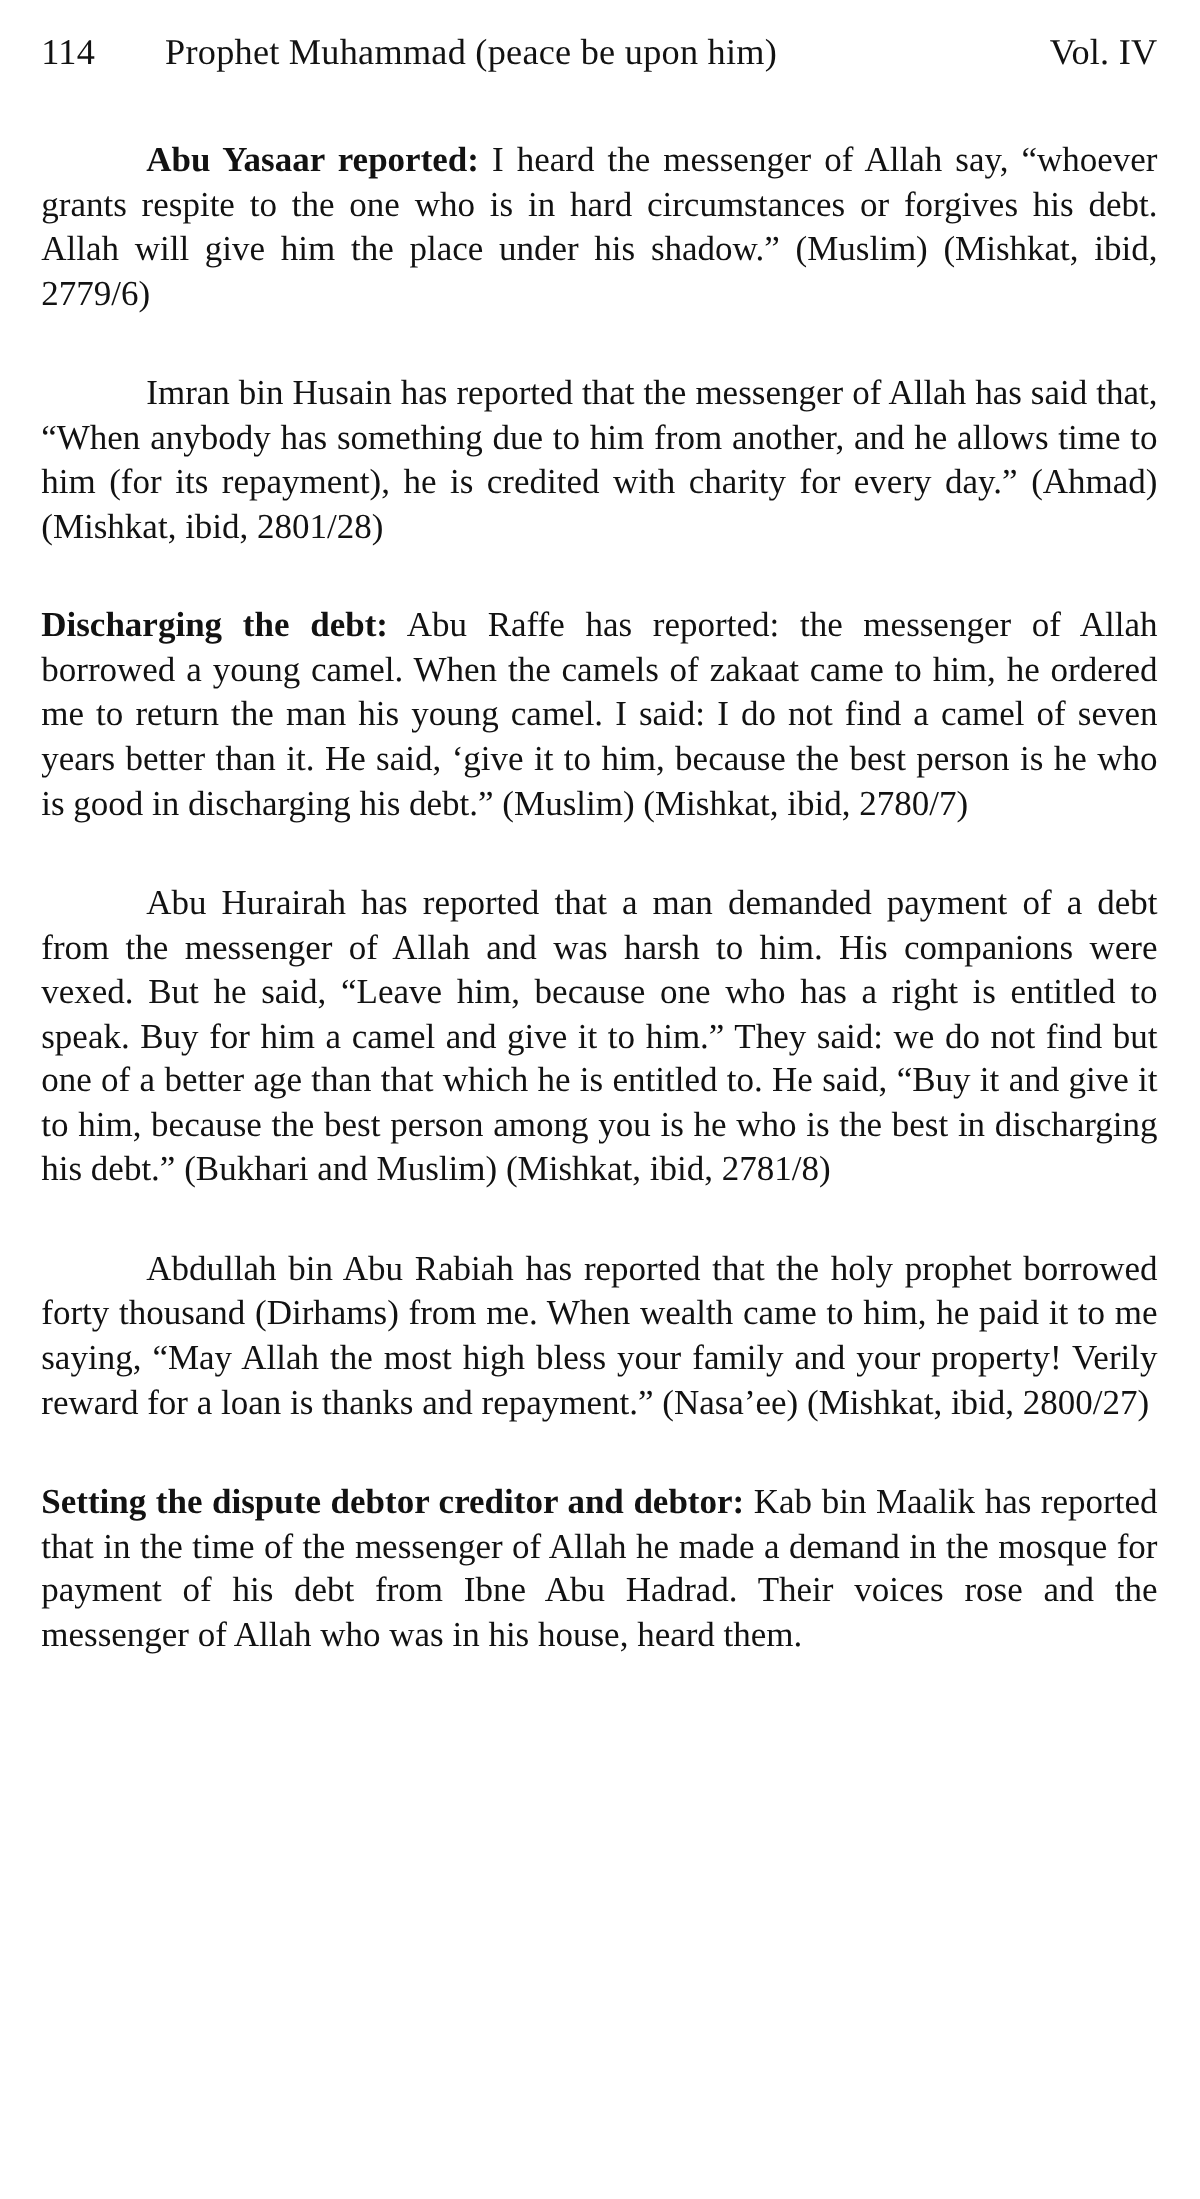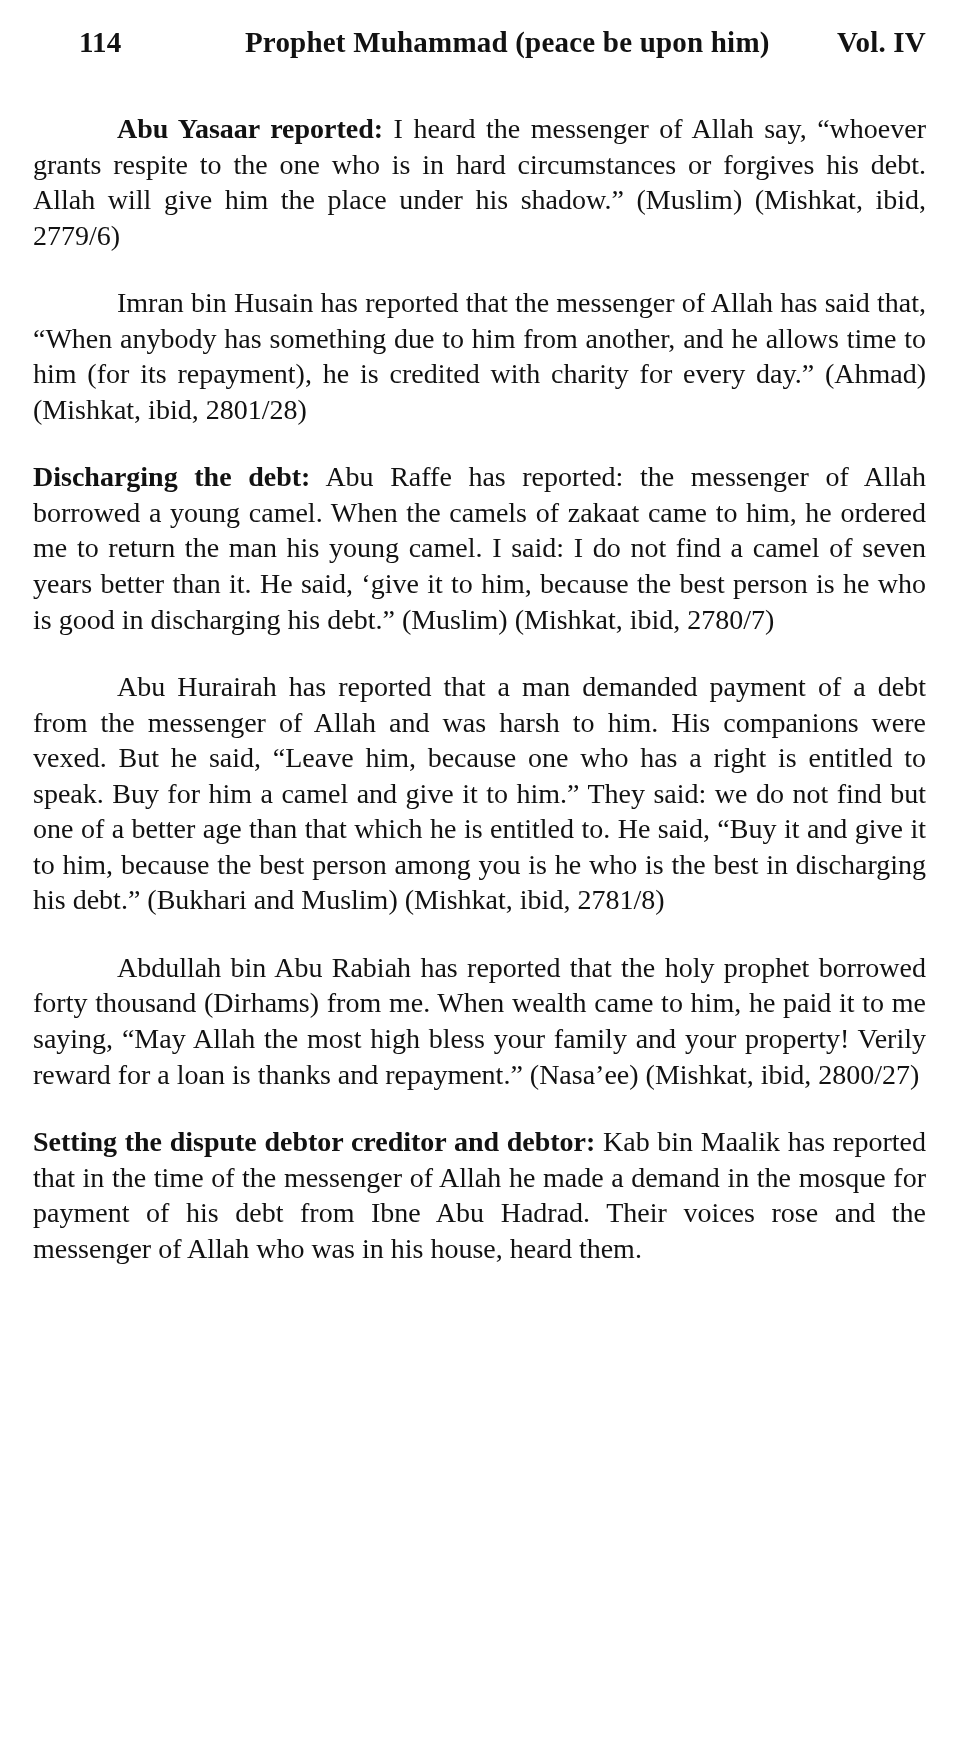--- a/index.html
+++ b/index.html
@@ -11,42 +11,41 @@
   .page {
     width: 960px;
     min-height: 1759px;
     margin: 0 auto;
     background: #ffffff;
     padding: 26px 34px 40px 33px;
   }
   .page-header {
     display: flex;
     align-items: baseline;
-    font-weight: bold;
+    font-weight: normal;
     font-size: 29px;
     letter-spacing: 0.2px;
     white-space: nowrap;
-    margin-left: 46px;
   }
   .page-header .ptitle {
     margin-left: 56px;
     flex: 1;
-    text-align: center;
+    text-align: left;
   }
   .page-header .pvol {
     margin-left: auto;
     text-align: center;
   }
   .body-text {
     font-size: 28px;
     line-height: 1.27;
     text-align: justify;
   }
   .para {
-    margin-top: 32px;
+    margin-top: 44px;
   }
   .para:first-child {
     margin-top: 52px;
   }
   .para .lead {
     font-weight: bold;
   }
   .indent {
     text-indent: 84px;
   }

